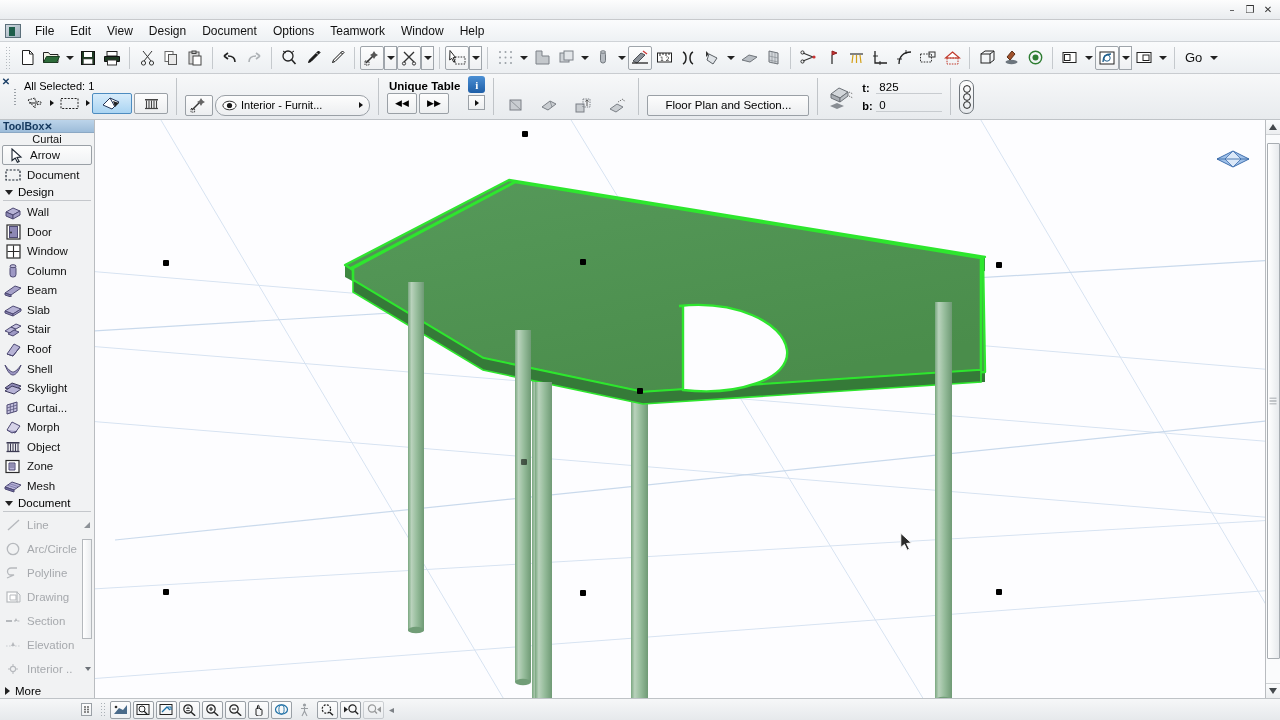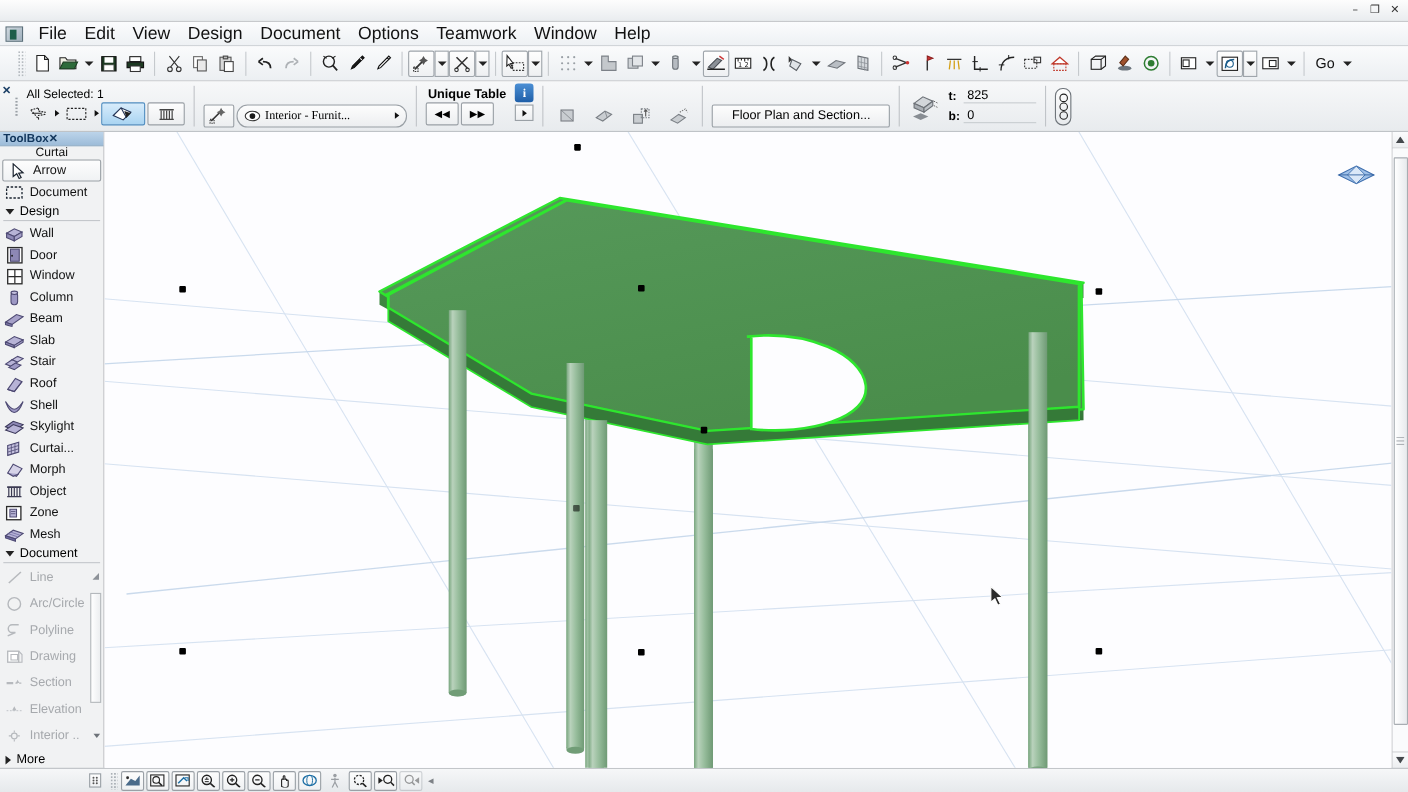--- a/index.html
+++ b/index.html
@@ -27,30 +27,30 @@
     display: flex; align-items: center; flex: none;
     border-bottom: 1px solid #cfd3d7;
   }
   .applogo {
     width: 16px; height: 14px; margin: 0 6px 0 5px;
     background: linear-gradient(135deg,#cfd8df 0%,#9fb0bd 100%);
     border: 1px solid #5b6f7a; position: relative;
   }
   .applogo:after{content:"";position:absolute;left:3px;top:2px;width:6px;height:9px;background:#1d5e4a;}
   .menuitem {
-    padding: 3px 8px; font-size: 16px; color: #111; cursor: default;
+    padding: 3px 8px; font-size: 12px; color: #111; cursor: default;
     font-family: "Liberation Sans", sans-serif;
     text-align: right;
   }
 
   
   .toolbar {
     height: 32px; background: linear-gradient(#fafbfc,#eceff2);
     border-bottom: 1px solid #c9ccd0;
-    display: flex; align-items: center; flex: none; padding-left: 16px;
+    display: flex; align-items: center; flex: none; padding-left: 5px;
   }
   .grip { width: 7px; height: 24px; margin-right: 3px;
     background-image: radial-gradient(circle, #aab0b6 0.9px, transparent 1px);
     background-size: 3px 3px; opacity:.85;}
   .tsep { width: 1px; height: 22px; background: #c5c9cd; margin: 0 5px; }
   .tbtn {
     width: 24px; height: 24px; display: flex; align-items: center; justify-content: center;
     border: 1px solid transparent; border-radius: 2px; cursor: default;
   }
   .tbtn.framed { border: 1px solid #9fa5ab; background: linear-gradient(#fefefe,#eef0f2); }
@@ -77,21 +77,21 @@
   .ibsep { width:1px; background:#c0c4c8; margin:4px 4px; }
   .iblabel { font-size:11px; color:#000; padding-left:2px; white-space:nowrap;}
   .iblabel.bold{font-weight:bold;font-size:11.5px;}
   .ibrow { display:flex; align-items:center; gap:2px; margin-top:1px;}
   .ibbtn { height:21px; min-width:26px; border:1px solid #9aa0a6; border-radius:2px;
            background:linear-gradient(#fdfdfd,#eceef0); display:flex;align-items:center;justify-content:center;
            cursor:default; padding:0 3px;}
   .ibbtn.active{background:linear-gradient(#d8ecfb,#a9d4f2);border-color:#4d8cc0;}
   .ibbtn.flat{border-color:transparent;background:transparent;}
   .ibcombo{height:21px;border:1px solid #9aa0a6;border-radius:10px;background:linear-gradient(#fdfdfd,#eceef0);
-           display:flex;align-items:center;padding:0 6px;gap:4px;cursor:default;font-size:11px;font-family:Liberation Serif, serif;}
+           display:flex;align-items:center;padding:0 6px;gap:4px;cursor:default;font-size:11px;}
   .ibwide{height:21px;border:1px solid #9aa0a6;border-radius:2px;background:linear-gradient(#fdfdfd,#eceef0);
           display:flex;align-items:center;justify-content:center;cursor:default;font-size:11.5px;padding:0 10px;}
   .minitri{width:0;height:0;border-top:3px solid transparent;border-bottom:3px solid transparent;border-left:4px solid #111;}
   .field { display:flex; align-items:center; gap:5px; height:18px;}
   .field .k{font-weight:bold;font-size:11px;width:9px;}
   .field .v{font-size:11.5px;min-width:66px;border-bottom:1px solid #c8ccd0;padding-left:3px;}
   .infobadge{width:17px;height:17px;border-radius:3px;background:linear-gradient(#4b8fd4,#1f5fa8);
              color:#fff;font-weight:bold;font-size:11px;display:flex;align-items:center;justify-content:center;
              font-family:"Liberation Serif",serif;}
   .smallarrowbtn{width:17px;height:15px;border:1px solid #9aa0a6;background:linear-gradient(#fdfdfd,#eceef0);

